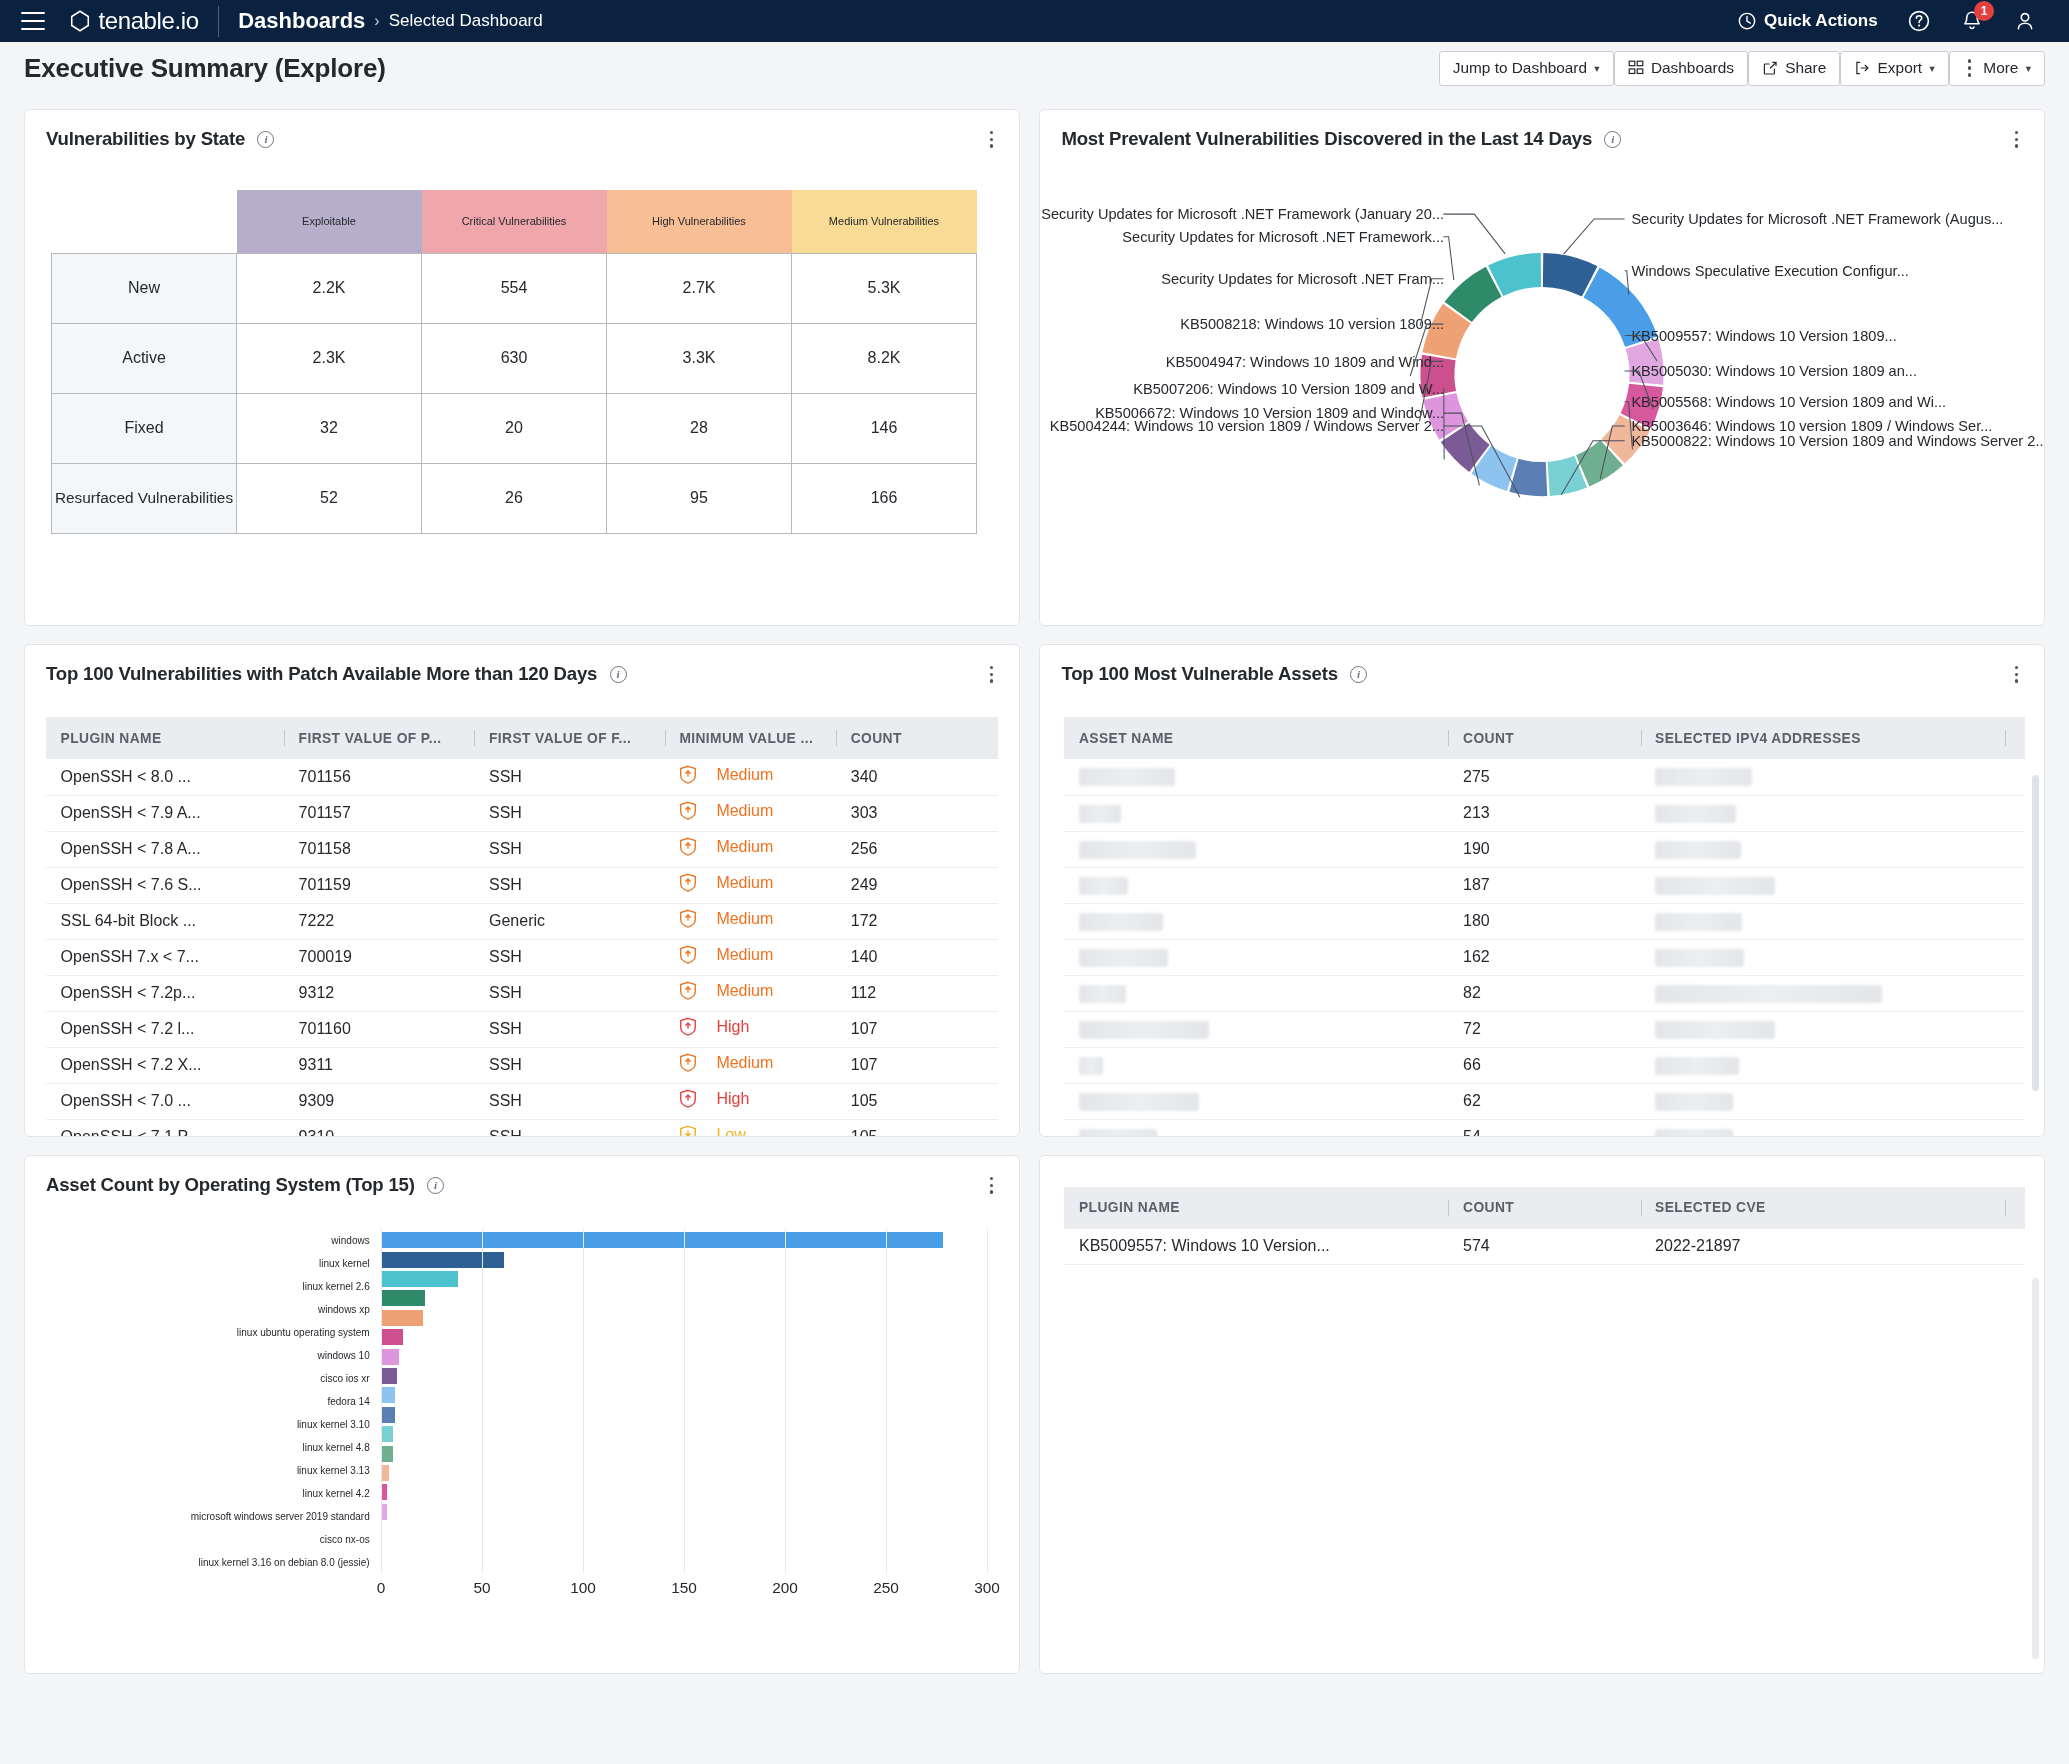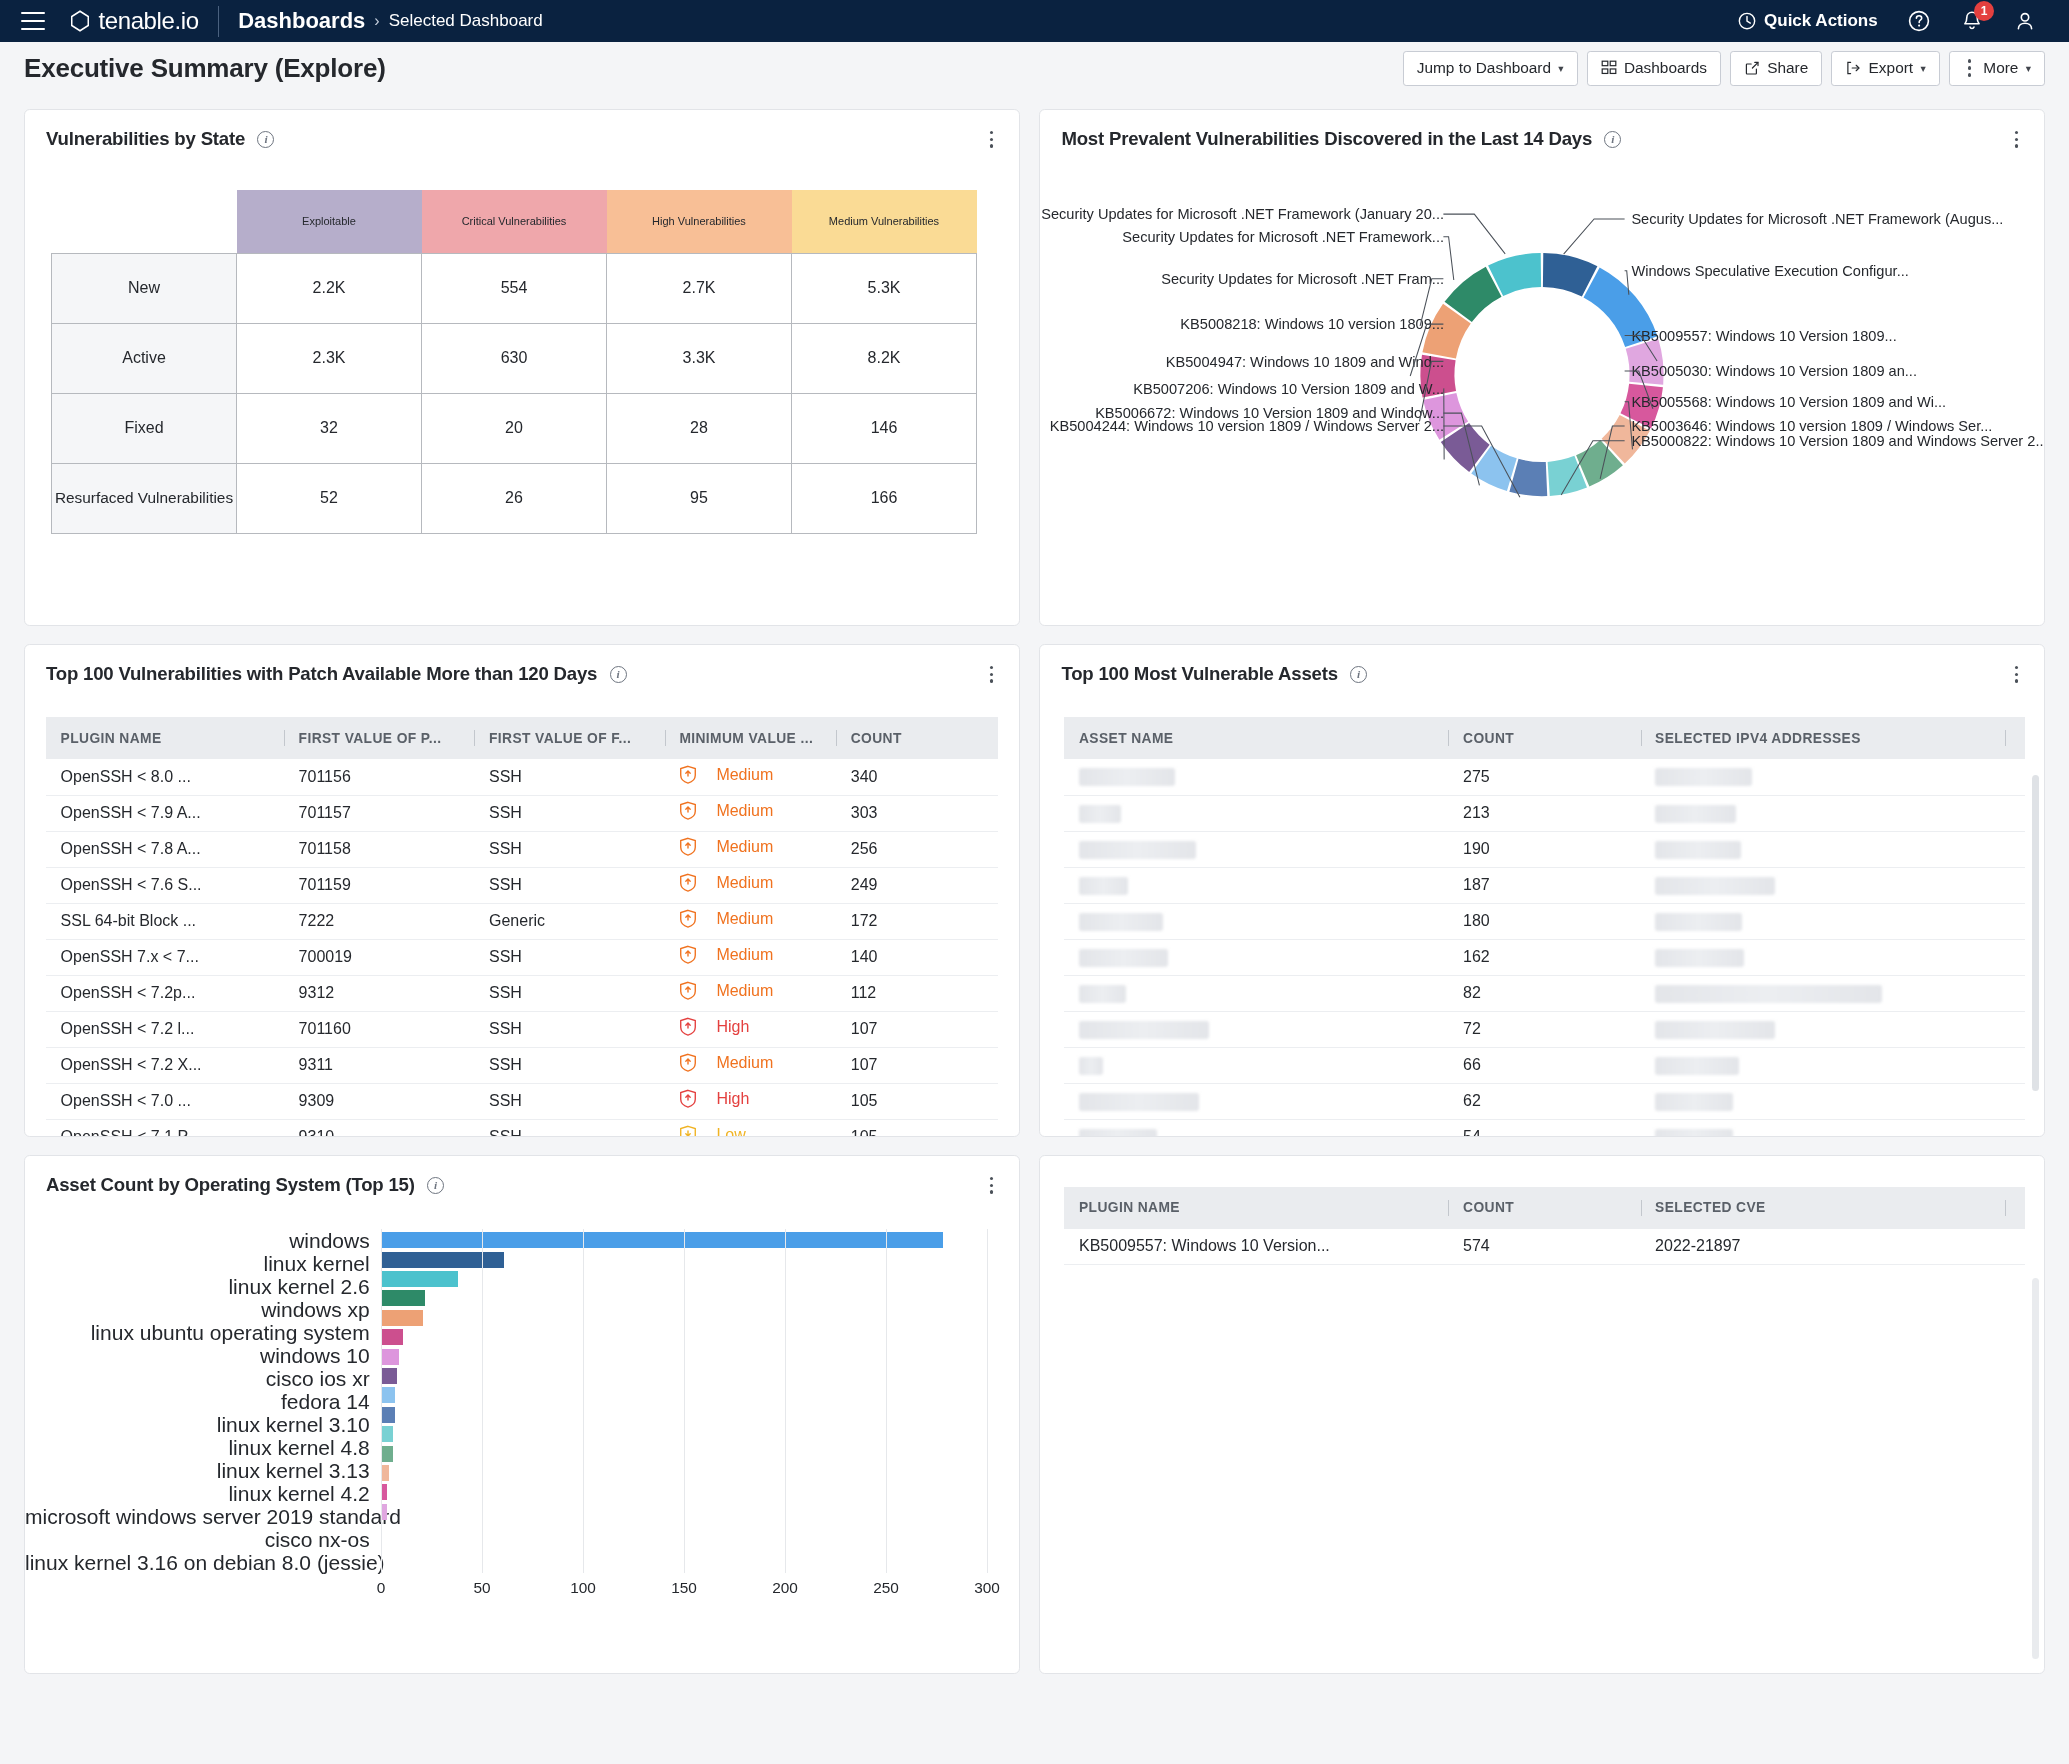--- a/index.html
+++ b/index.html
@@ -36,21 +36,21 @@
     border-radius:50%; width:20px; height:20px; font-size:12px; font-weight:700;
     display:flex; align-items:center; justify-content:center;
   }
 
   
   .page-head {
     height: 52px; display:flex; align-items:center; padding:0 24px 0 24px;
     background:#f4f5f7;
   }
   .page-title { font-size:26px; font-weight:700; letter-spacing:-0.2px; }
-  .head-actions { margin-left:auto; display:flex; gap:9px; align-items:flex-start; }
+  .head-actions { margin-left:auto; display:flex; gap:0; align-items:flex-start; }
   .btn {
     background:#fff; border:0.8px solid #c8ccd4; border-radius:3.2px;
     height:35px; padding:0 13px; display:flex; align-items:center; gap:7.3px;
     font-size:15.4px; color:#25282d; cursor:pointer; white-space:nowrap;
     font-family:"Liberation Sans", sans-serif;
   }
   .caret { font-size:10.5px; color:#41454c; }
 
   
   .grid { padding: 14.6px 24px 0 24px; display:flex; flex-direction:column; gap:18px; }
@@ -130,21 +130,21 @@
 
   
   .vscroll {
     position:absolute; right:4.9px; width:7.3px; border-radius:4px; background:#dfe2e6;
   }
 
   
   .row3 { height: 519px; }
   .barchart { position:relative; margin: 32px 0 0 0; height:405px; }
   .bc-labels { position:absolute; left:0; top:0; width:356px; }
-  .bc-label { height:23px; line-height:23px; text-align:right; font-size:21px;
+  .bc-label { height:23px; line-height:23px; text-align:right; font-size:10px;
               padding-right:11.3px; color:#25282d; white-space:nowrap;}
   .bc-plot { position:absolute; left:356px; top:0; right:32px; height:344px; }
   .bc-gridline { position:absolute; top:0; bottom:0; width:0.8px; background:#e6e8eb; }
   .bc-bar { height:16px; margin-top:3.2px; margin-bottom:3.4px; border-radius:0; }
   .bc-axis { position:absolute; left:356px; right:32px; top:350px; height:32px; }
   .bc-tick { position:absolute; font-size:15.4px; color:#25282d; transform:translateX(-50%); }
 </style>
 </head>
 <body>
 

